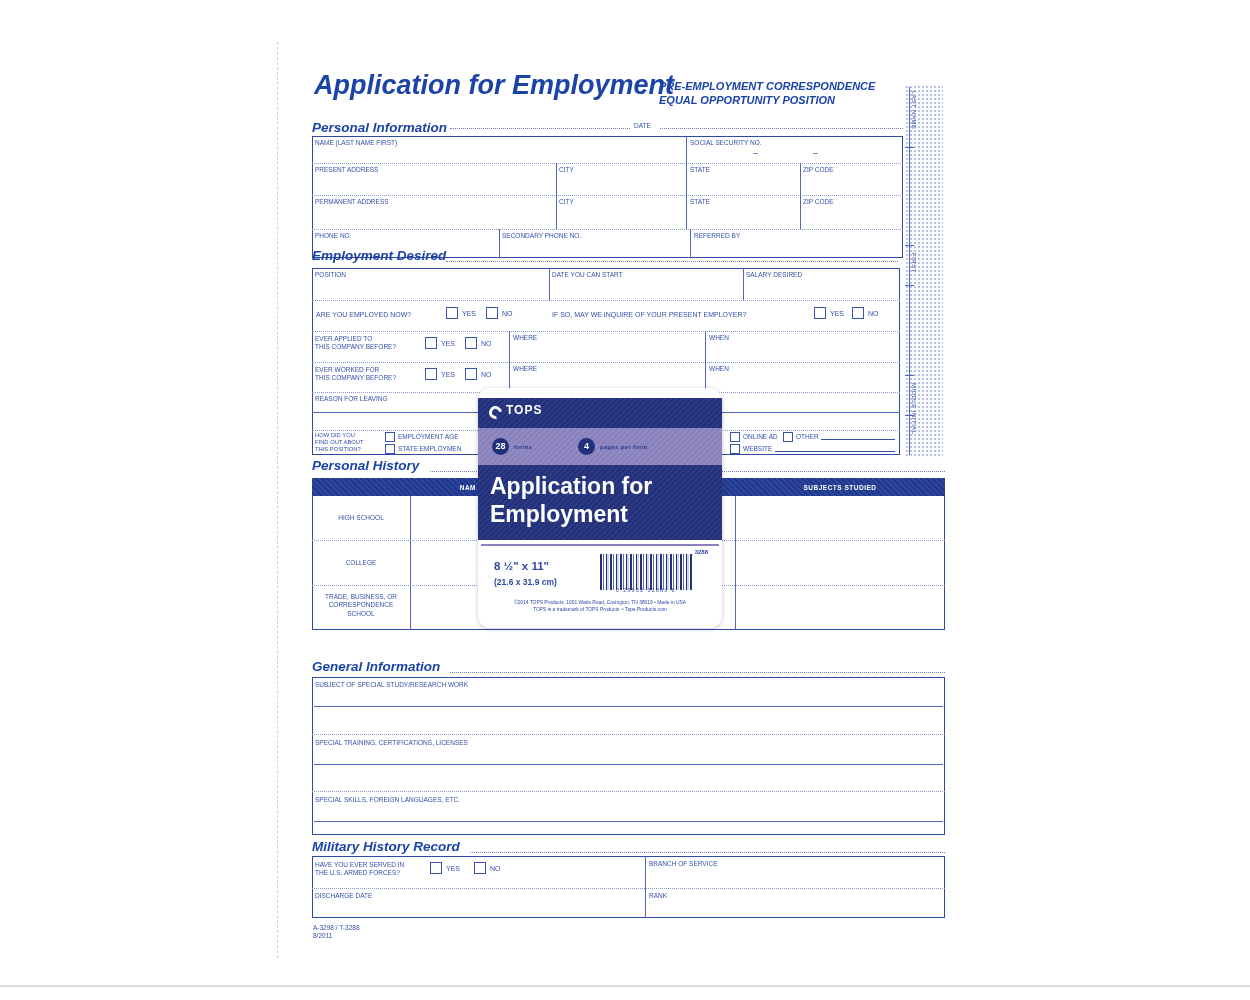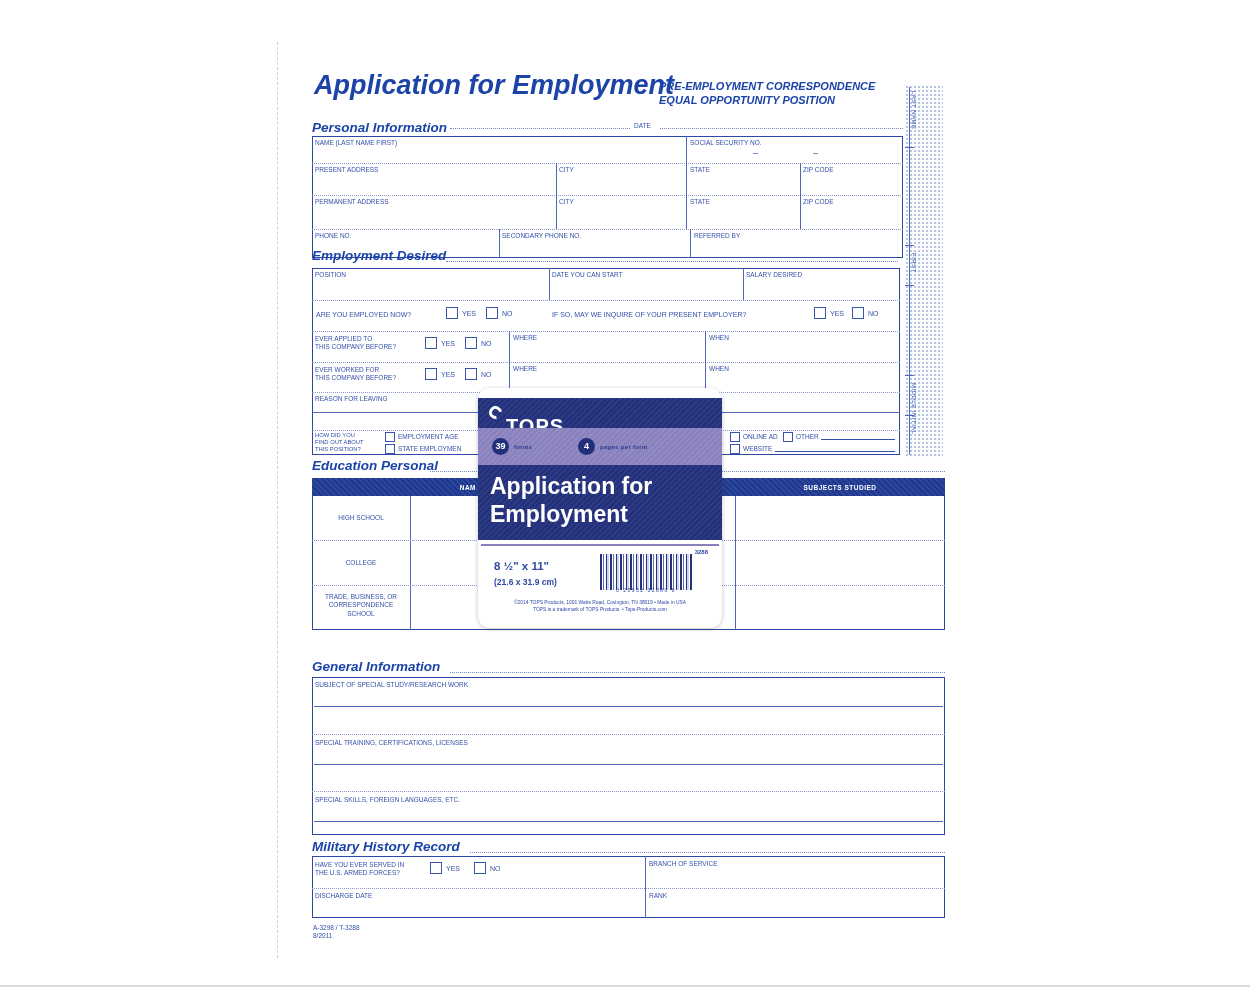--- a/index.html
+++ b/index.html
@@ -162,21 +162,21 @@
     <div class="fl" style="left:120px;top:405px;">STATE EMPLOYMEN</div>
     <div class="cb" style="left:452px;top:392px;width:10px;height:10px;"></div>
     <div class="fl" style="left:465px;top:393px;">ONLINE AD</div>
     <div class="cb" style="left:505px;top:392px;width:10px;height:10px;"></div>
     <div class="fl" style="left:518px;top:393px;">OTHER</div>
     <div class="wline" style="left:543px;top:399px;width:74px;"></div>
     <div class="cb" style="left:452px;top:404px;width:10px;height:10px;"></div>
     <div class="fl" style="left:465px;top:405px;">WEBSITE</div>
     <div class="wline" style="left:497px;top:411px;width:120px;"></div>
 
-    <div class="sec" style="left:34px;top:418px;">Education Personal</div>
+    <div class="sec" style="left:34px;top:418px;">Personal History</div>
     <div class="srule" style="left:152px;top:431px;width:515px;"></div>
 
     <div class="bx" style="left:34px;top:438px;width:633px;height:152px;"></div>
     <div class="edhdr" style="left:34px;top:438px;width:633px;height:18px;"></div>
     <div class="abs" style="left:150px;top:444px;width:48px;text-align:right;font-size:6.5px;font-weight:bold;color:#fff;letter-spacing:.5px;">NAM</div>
     <div class="abs" style="left:457px;top:444px;width:210px;text-align:center;font-size:6.5px;font-weight:bold;color:#fff;letter-spacing:.5px;">SUBJECTS STUDIED</div>
     <div class="vl" style="left:132px;top:456px;height:134px;"></div>
     <div class="vl" style="left:457px;top:456px;height:134px;"></div>
     <div class="hd" style="left:34px;top:500px;width:633px;"></div>
     <div class="hd" style="left:34px;top:545px;width:633px;"></div>
@@ -212,24 +212,24 @@
     <div class="fl" style="left:371px;top:820px;">BRANCH OF SERVICE</div>
     <div class="fl" style="left:37px;top:852px;">DISCHARGE DATE</div>
     <div class="fl" style="left:371px;top:852px;">RANK</div>
 
     <div class="fl" style="left:35px;top:884px;">A-3298 / T-3288</div>
     <div class="fl" style="left:35px;top:892px;">8/2011</div>
 
     <div id="plabel">
       <div class="band-navy" style="top:10px;height:30px;">
         <span class="logo-glyph" style="left:11px;top:8px;"></span>
-        <span class="abs" style="left:28px;top:5px;font-size:20px;font-weight:bold;color:#fff;letter-spacing:1px;margin-top:12px;">TOPS</span>
+        <span class="abs" style="left:28px;top:5px;font-size:12px;font-weight:bold;color:#fff;letter-spacing:1px;">TOPS</span>
       </div>
       <div class="band-purple" style="top:40px;height:37px;">
-        <span class="circ" style="left:14px;top:10px;">39</span>
+        <span class="circ" style="left:14px;top:10px;">28</span>
         <span class="circ-cap" style="left:36px;top:16px;">forms</span>
         <span class="circ" style="left:100px;top:10px;">4</span>
         <span class="circ-cap" style="left:122px;top:16px;">pages per form</span>
       </div>
       <div class="band-navy" style="top:77px;height:75px;">
         <div class="abs" style="left:12px;top:8px;width:205px;font-size:23px;font-weight:bold;color:#fff;line-height:1.2;">Application for Employment</div>
       </div>
       <div class="abs" style="left:3px;top:156px;right:3px;height:2px;background:#8981bd;"></div>
       <div class="abs" style="right:14px;top:161px;font-size:6px;font-weight:bold;color:#2e49a4;">3288</div>
       <div class="abs" style="left:16px;top:172px;font-size:11.5px;font-weight:bold;color:#2e49a4;">8 ½" x 11"</div>

